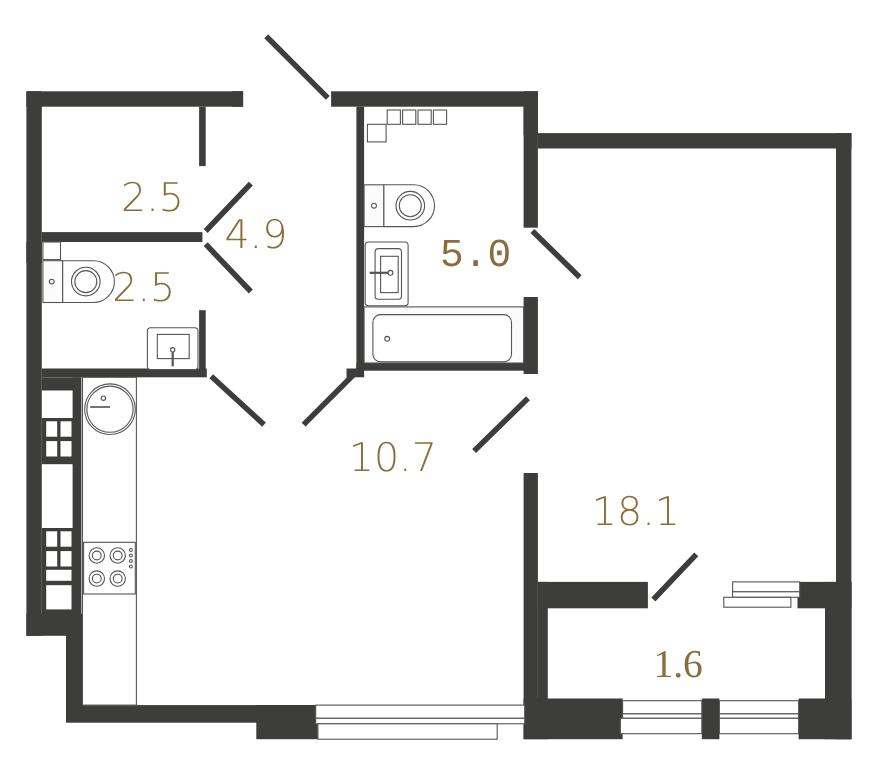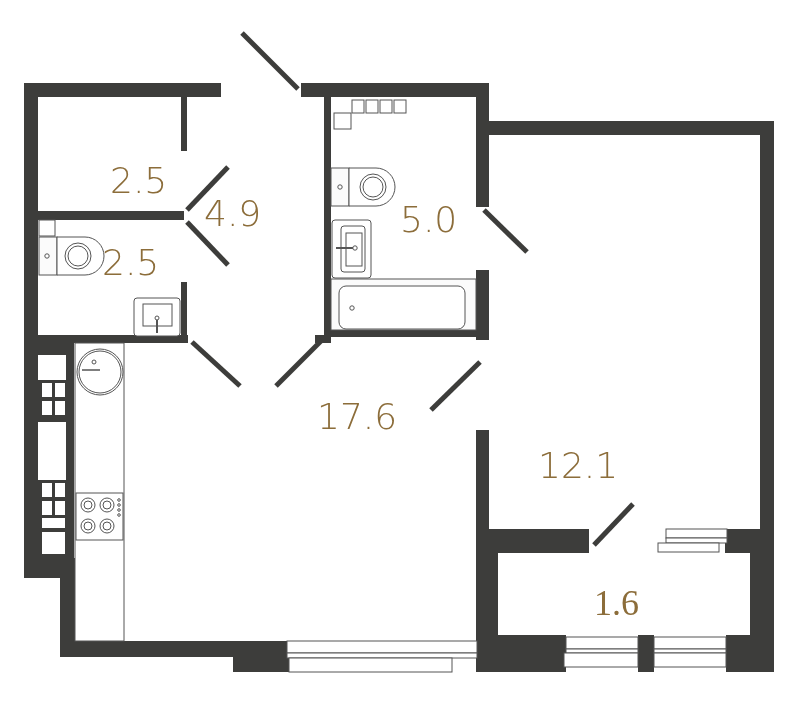--- a/index.html
+++ b/index.html
@@ -169,16 +169,16 @@
       <rect fill="#fff" x="55" y="501" width="10" height="14"></rect>
       <rect fill="#fff" x="42" y="518" width="23" height="10"></rect>
       <rect fill="#fff" x="42" y="532" width="23" height="22"></rect>
     </g>
   </g>
 </svg>
 
 <div class="label" style="left:110px;top:163px;">2.5</div>
 <div class="label" style="left:204px;top:196px;">4.9</div>
 <div class="label" style="left:102px;top:245px;">2.5</div>
-<div class="label" style="left:400px;top:202px;">5.0</div>
-<div class="label" style="left:317px;top:399px;">17.6</div>
-<div class="label" style="left:538px;top:448px;">12.1</div>
+<div class="label" style="left:400px;top:215px;font-family:Liberation Mono, monospace;">5.0</div>
+<div class="label" style="left:317px;top:399px;">10.7</div>
+<div class="label" style="left:538px;top:448px;">18.1</div>
 <div class="label" style="left:594px;top:585px;font-family:Liberation Serif, serif;">1.6</div>
 
 </body></html>

